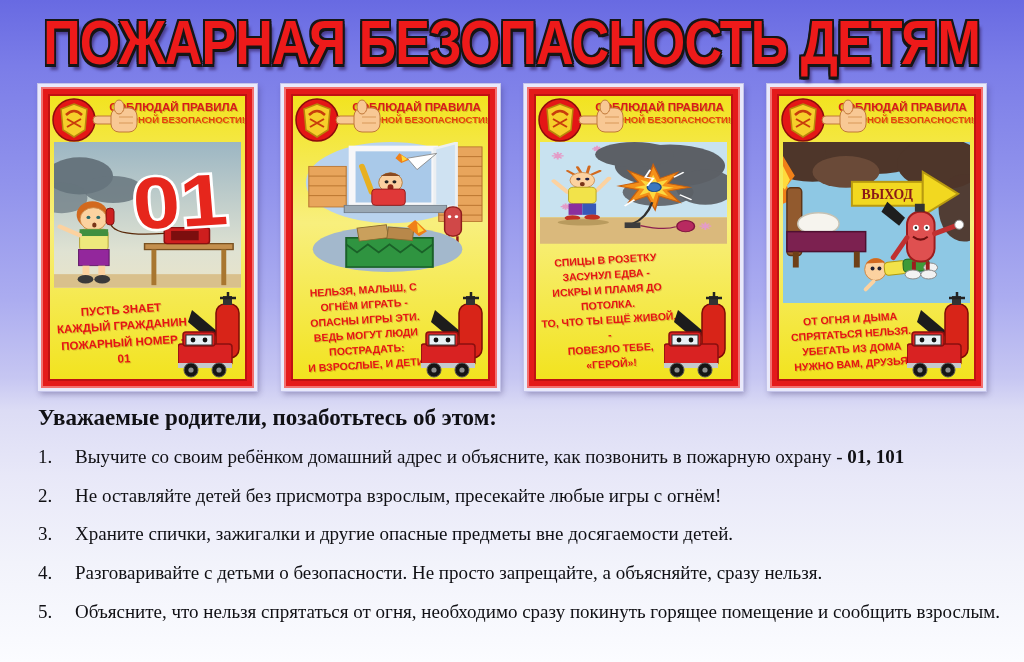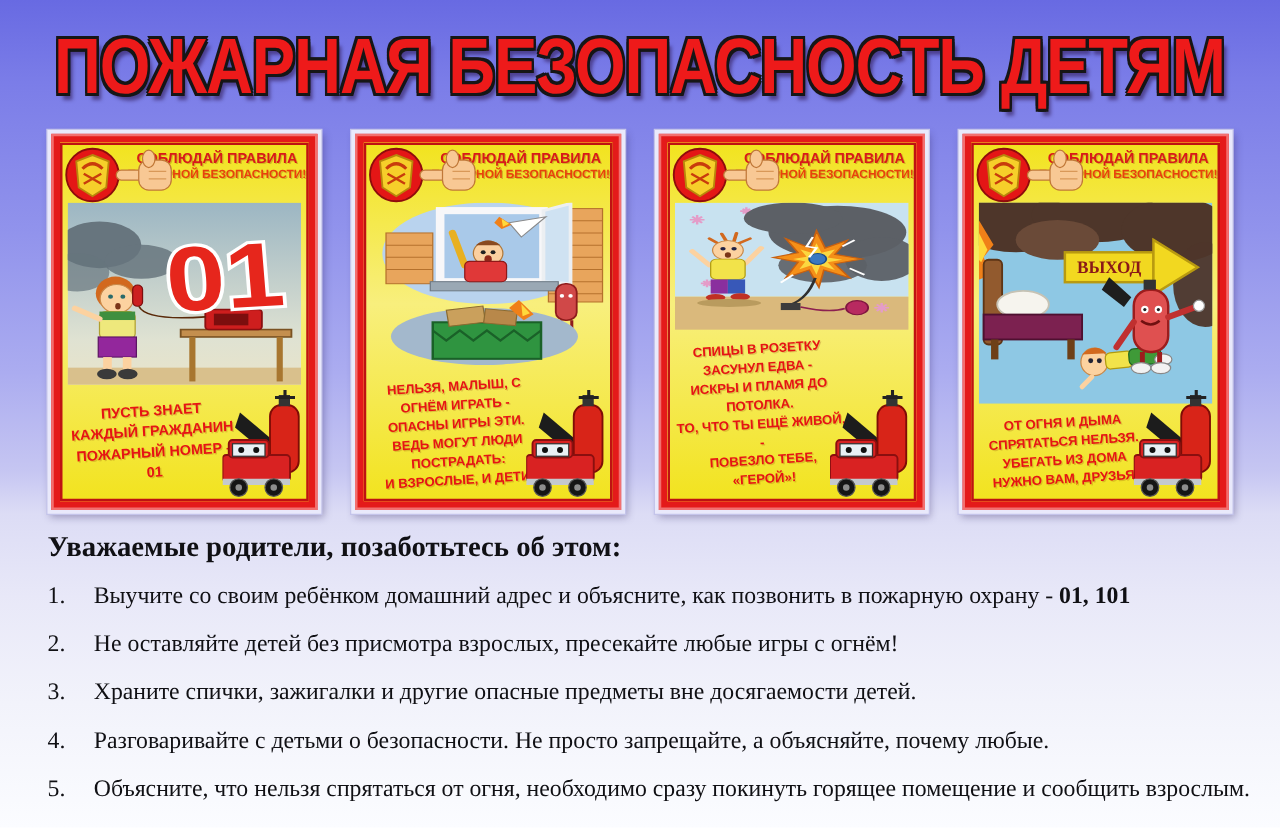--- a/index.html
+++ b/index.html
@@ -3,21 +3,21 @@
 <meta charset="utf-8">
 <style>
   html,body{margin:0;padding:0;}
   body{
     width:1024px;height:662px;overflow:hidden;
     font-family:"Liberation Sans", sans-serif;
     background:linear-gradient(180deg,#686ae2 0%,#7b7de8 10%,#9193ec 28%,#abacf0 45%,#c6c6f2 57%,#dcdcf5 62%,#e8e8f8 72%,#f2f3fb 85%,#fbfcff 100%);
     position:relative;
   }
   
-  .title-band{height:104px;display:flex;align-items:center;justify-content:center;}
+  .title-band{height:84px;display:flex;align-items:center;justify-content:center;}
   .main-title{
     font-weight:bold;font-size:56px;letter-spacing:-1px;white-space:nowrap;
     color:#ee1a1a;
     transform:scale(.93,1.12);transform-origin:center;
     text-shadow:
       -2px -2px 0 #161616, 2px -2px 0 #161616, -2px 2px 0 #161616, 2px 2px 0 #161616,
       0 -2px 0 #161616, 0 2px 0 #161616, -2px 0 0 #161616, 2px 0 0 #161616,
       4px 5px 3px rgba(35,10,60,.5);
   }
   
@@ -430,28 +430,28 @@
 
 <div class="info">
   <div class="info-heading">Уважаемые родители, позаботьтесь об этом:</div>
   <div class="list">
     <div class="li">
       <span class="num">1.</span>
       <span class="txt"><span>Выучите со своим ребёнком домашний адрес и объясните, как позвонить в пожарную охрану - </span><b>01, 101</b></span>
     </div>
     <div class="li">
       <span class="num">2.</span>
-      <span class="txt">Не оставляйте детей без присмотра взрослых, пресекайте любые игры с огнём!</span>
+      <span class="txt">Не оставляйте детей без присмотра взрослым, пресекайте любые игры с огнём!</span>
     </div>
     <div class="li">
       <span class="num">3.</span>
       <span class="txt">Храните спички, зажигалки и другие опасные предметы вне досягаемости детей.</span>
     </div>
     <div class="li">
       <span class="num">4.</span>
-      <span class="txt">Разговаривайте с детьми о безопасности. Не просто запрещайте, а объясняйте, почему любые.</span>
+      <span class="txt">Разговаривайте с детьми о безопасности. Не просто запрещайте, а объясняйте, сразу нельзя.</span>
     </div>
     <div class="li">
       <span class="num">5.</span>
       <span class="txt">Объясните, что нельзя спрятаться от огня, необходимо сразу покинуть горящее помещение и сообщить взрослым.</span>
     </div>
   </div>
 </div>
 
 </body></html>

